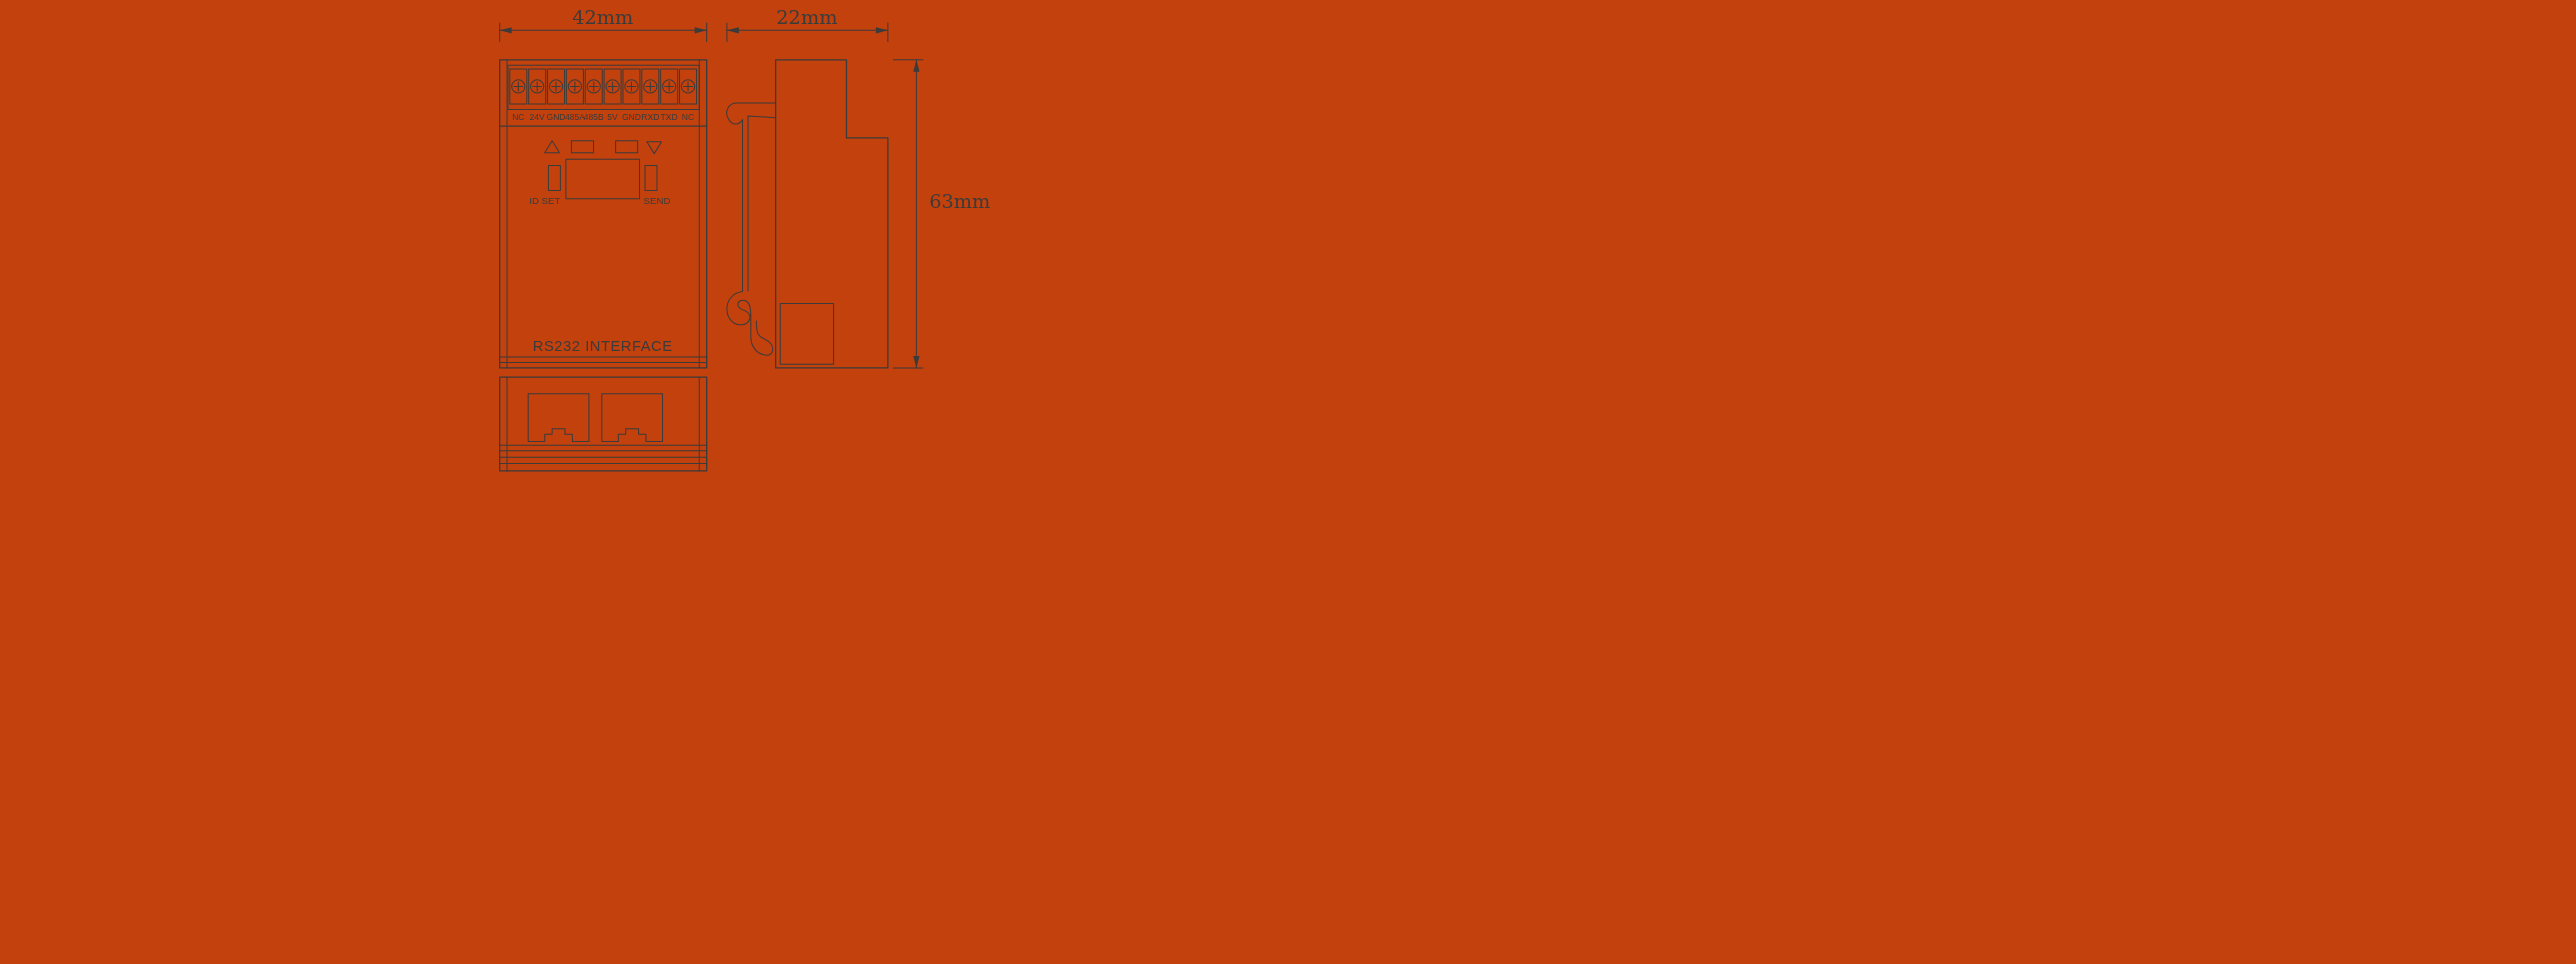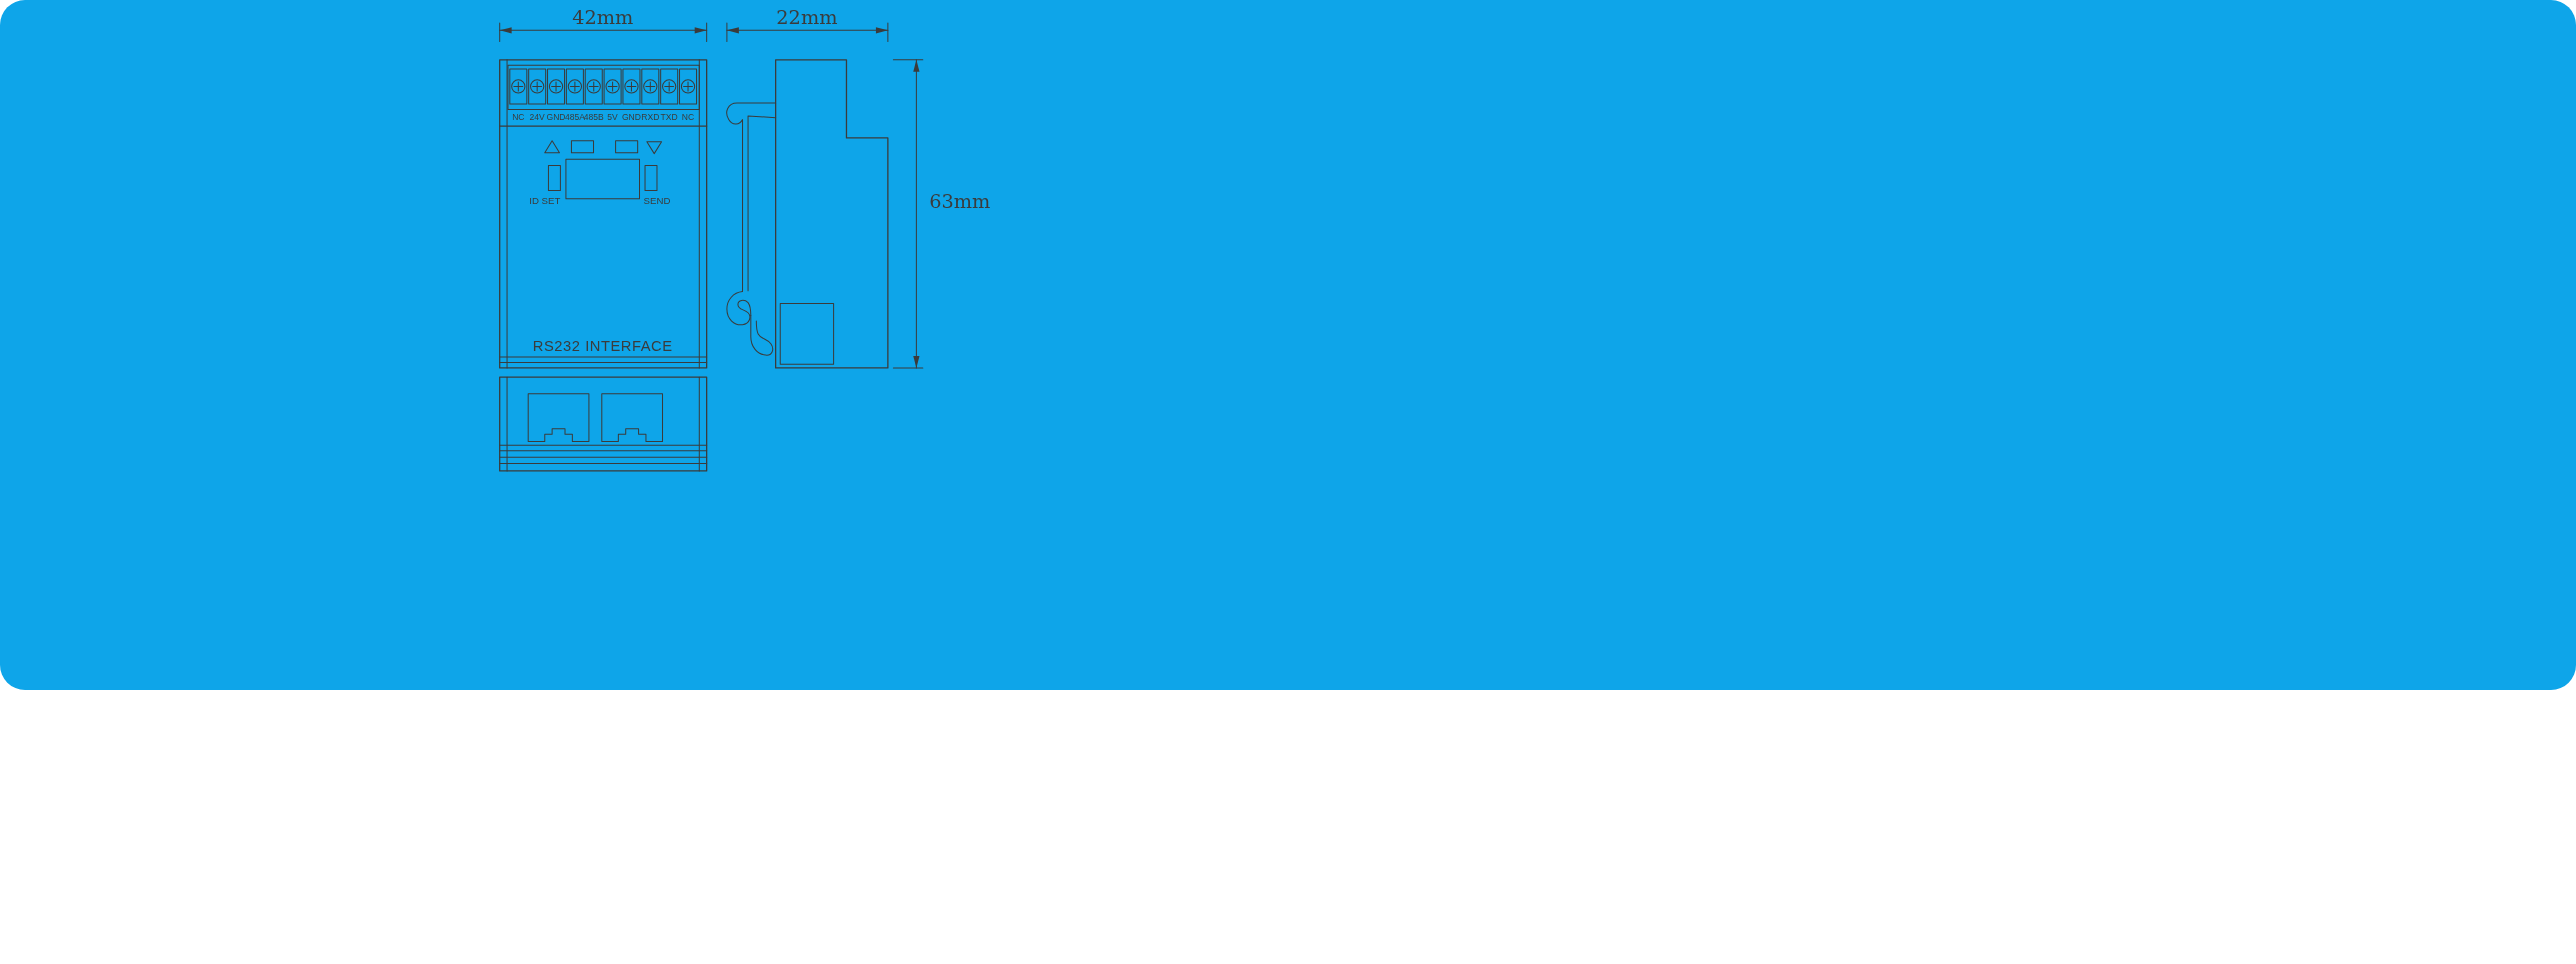--- a/index.html
+++ b/index.html
@@ -1,17 +1,17 @@
 <!DOCTYPE html>
 <html style="font-size:14.7px"><head>
 <meta charset="utf-8">
 <style>
   html,body{margin:0;padding:0;background:#ffffff;}
-  .stage{position:relative;width:2576px;height:690px;background:#0ea5e9;overflow:hidden;
-         font-family:"Liberation Sans",sans-serif;border-radius:25px;}
+  .stage{position:relative;width:2576px;height:964px;background:#c2410c;overflow:hidden;
+         font-family:"Liberation Sans",sans-serif;}
   svg{position:absolute;left:0;top:0;}
   .ln{stroke:#3b3b3b;stroke-width:1.4;fill:none;stroke-linejoin:round;stroke-linecap:round;}
   .ln-thin{stroke:#3b3b3b;stroke-width:1.1;fill:none;stroke-linejoin:round;stroke-linecap:round;}
   .arrow{fill:#3b3b3b;stroke:none;}
   text{fill:#3b3b3b;}
   .dim-text{font-family:"DejaVu Serif",serif;font-size:21px;}
   .small-label{font-family:"Liberation Sans",sans-serif;font-size:9.3px;}
   .ctl-label{font-family:"Liberation Sans",sans-serif;font-size:10.5px;}
   .title-text{font-family:"Liberation Sans",sans-serif;font-size:16px;letter-spacing:0.6px;}
 </style>

